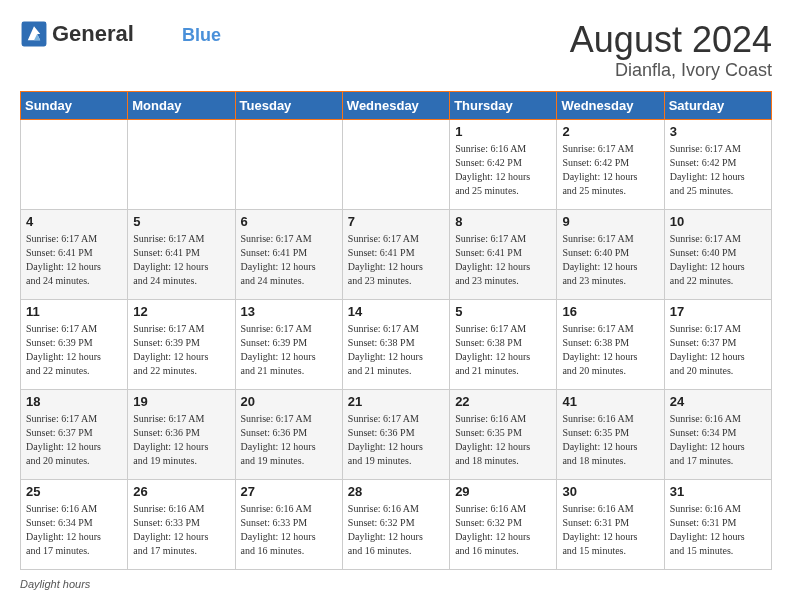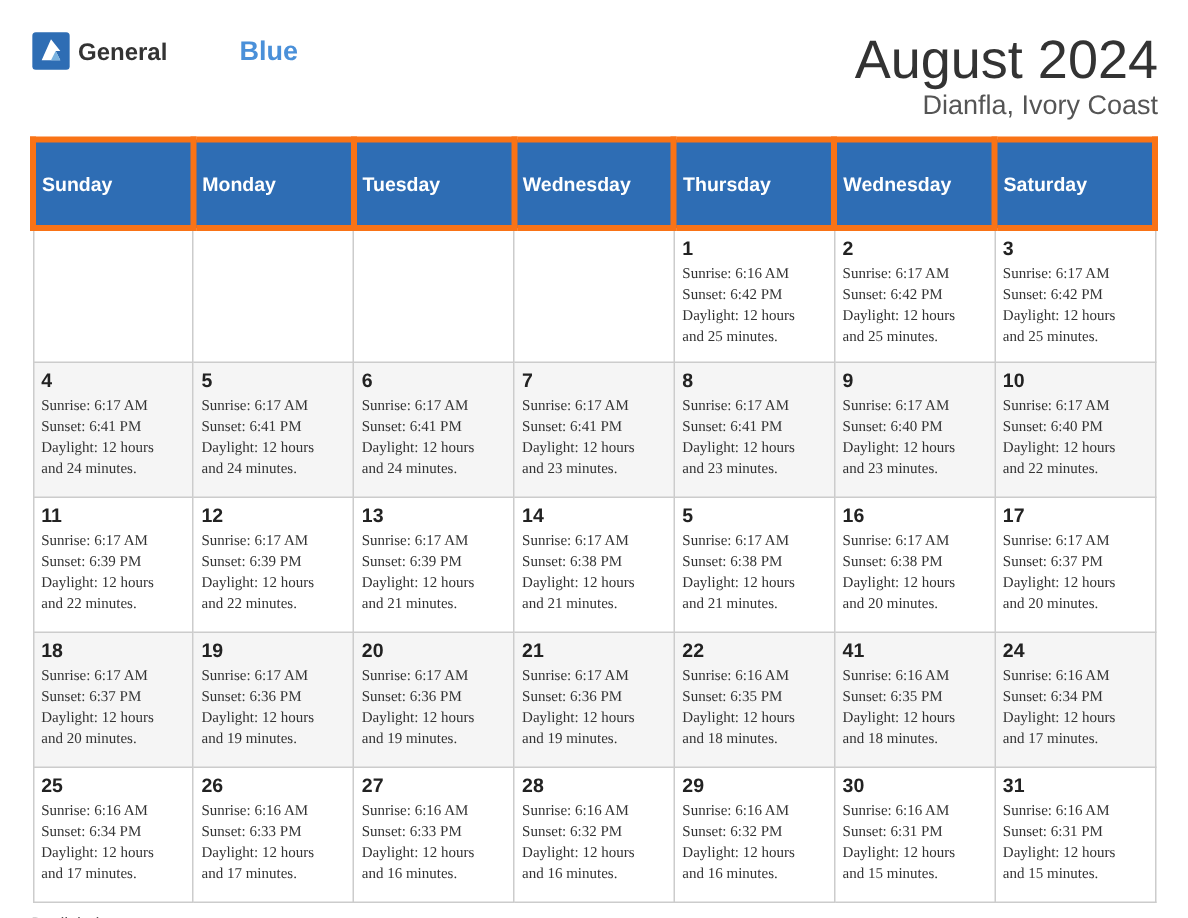--- a/index.html
+++ b/index.html
@@ -15,21 +15,21 @@
       justify-content: space-between;
       align-items: flex-start;
       margin-bottom: 10px;
     }
     .logo {
       display: flex;
       align-items: center;
       gap: 4px;
     }
     .logo-text-general {
-      font-size: 16px;
+      font-size: 22px;
       font-weight: bold;
       color: #333;
     }
     .logo-text-blue {
       font-size: 18px;
       font-weight: bold;
       color: #4a90d9;
       padding-left: 48px;
     }
     .logo-icon {
@@ -52,23 +52,23 @@
     .calendar {
       width: 100%;
       border-collapse: collapse;
       table-layout: fixed;
     }
     .calendar thead th {
       background-color: #2e6db4;
       color: #fff;
       font-size: 13px;
       font-weight: bold;
-      padding: 20px 4px;
+      padding: 6px 4px;
       text-align: left;
-      border: 4px solid #f97316;
+      border: 1px solid #f97316;
     }
     .calendar tbody td {
       border: 1px solid #ccc;
       vertical-align: top;
       padding: 4px 5px;
       font-size: 10.5px;
       color: #333;
       height: 90px;
       background: #fff;
     }

